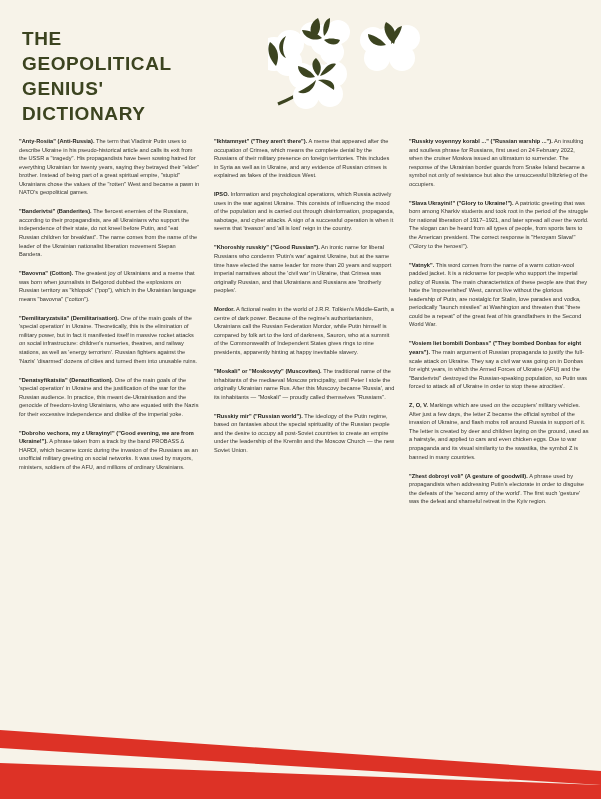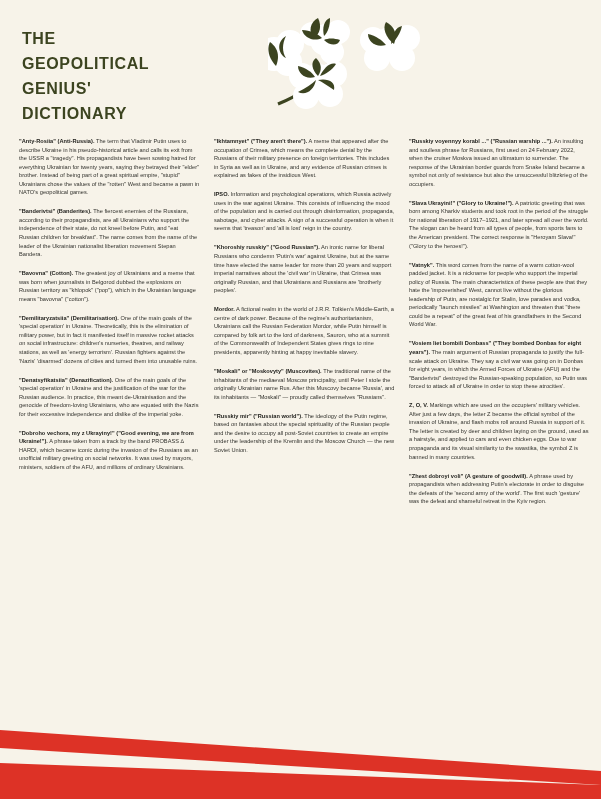--- a/index.html
+++ b/index.html
@@ -24,21 +24,21 @@
     left: 0; top: 0;
     width: 601px;
     height: 128px;
   }
   #page-title {
     position: absolute;
     left: 22px;
     top: 26px;
     width: 240px;
     color: #3c4420;
-    font-size: 16px;
+    font-size: 19px;
     line-height: 25px;
     font-weight: bold;
     letter-spacing: 0.6px;
     text-transform: uppercase;
     white-space: pre-line;
   }
   #cotton-art {
     position: absolute;
     left: 268px;
     top: 4px;

